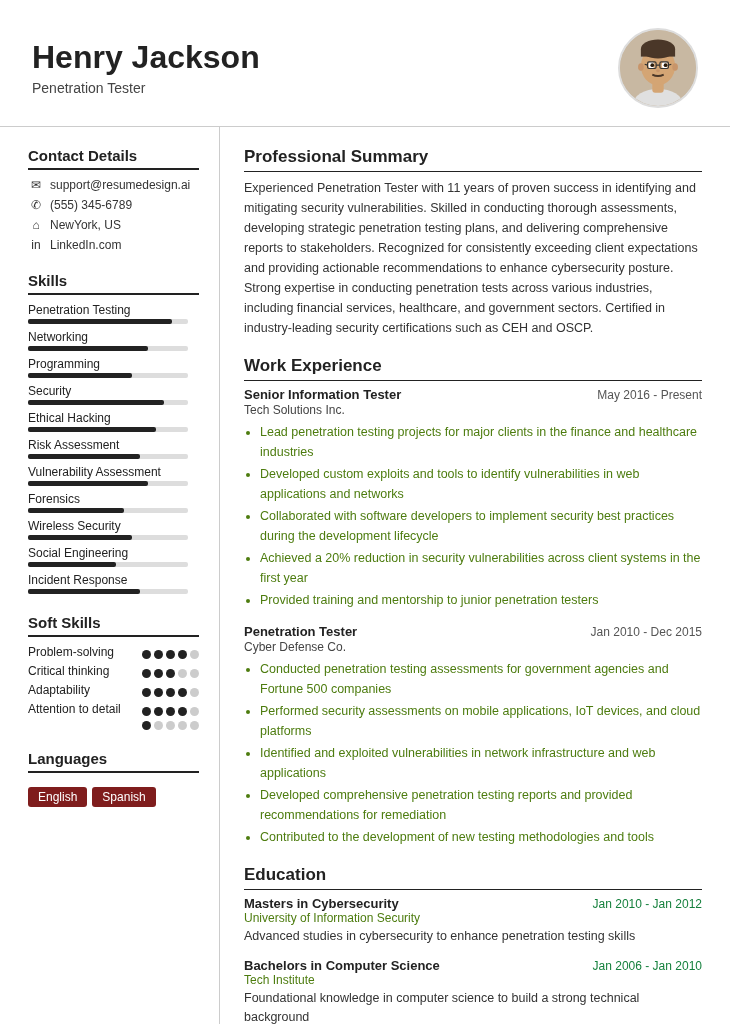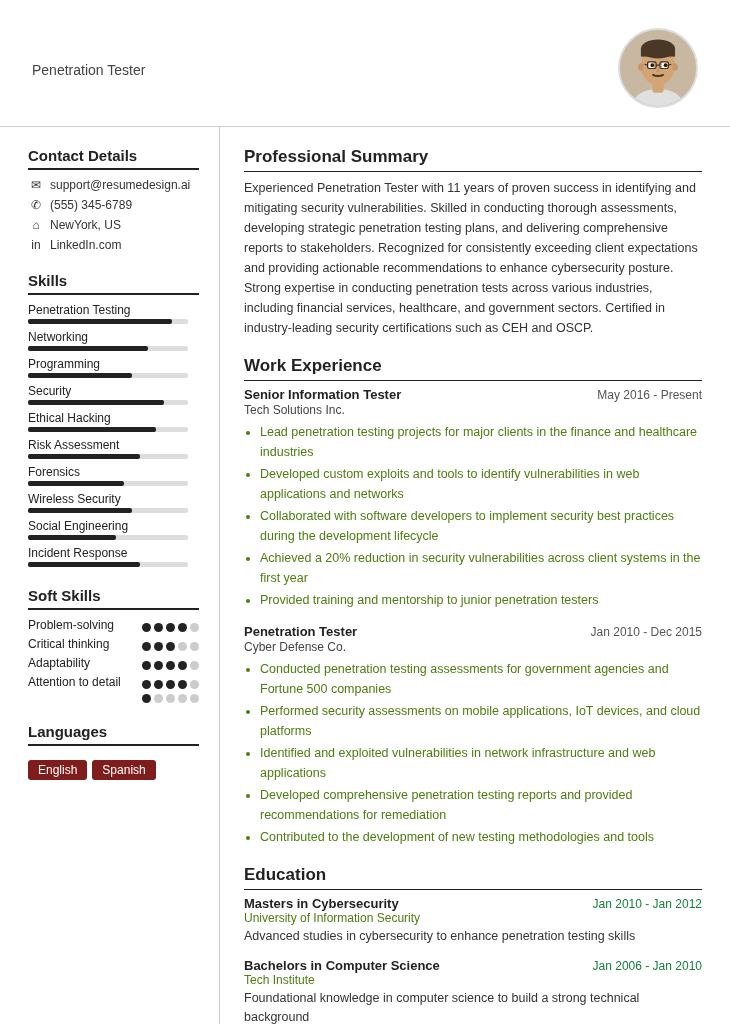--- a/index.html
+++ b/index.html
@@ -217,20 +217,21 @@
       font-size: 12.5px;
       color: #333;
       line-height: 1.5;
     }
   </style>
 </head>
 <body>
 
 <div class="header">
   <div>
+    <div class="header-name">Henry Jackson</div>
     <div class="header-title">Penetration Tester</div>
   </div>
   <div class="avatar">
     <svg viewBox="0 0 80 80" xmlns="http://www.w3.org/2000/svg">
       <rect width="80" height="80" fill="#c8b8a2" rx="40"></rect>
 
       <ellipse cx="40" cy="78" rx="26" ry="16" fill="#e0e0e0"></ellipse>
 
       <rect x="34" y="52" width="12" height="14" fill="#d4a574" rx="3"></rect>
 
@@ -316,20 +317,26 @@
           <div class="skill-item">
       <div class="skill-name">Ethical Hacking</div>
       <div class="skill-bar-bg">
         <div class="skill-bar-fill" style="width:80%"></div>
       </div>
     </div>
           <div class="skill-item">
       <div class="skill-name">Risk Assessment</div>
       <div class="skill-bar-bg">
         <div class="skill-bar-fill" style="width:70%"></div>
+      </div>
+    </div>
+          <div class="skill-item">
+      <div class="skill-name">Vulnerability Assessment</div>
+      <div class="skill-bar-bg">
+        <div class="skill-bar-fill" style="width:75%"></div>
       </div>
     </div>
           <div class="skill-item">
       <div class="skill-name">Forensics</div>
       <div class="skill-bar-bg">
         <div class="skill-bar-fill" style="width:60%"></div>
       </div>
     </div>
           <div class="skill-item">
       <div class="skill-name">Wireless Security</div>

